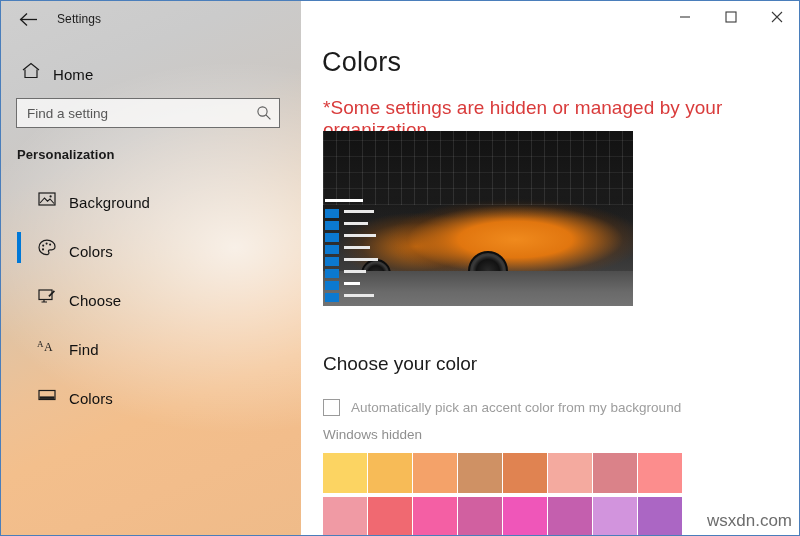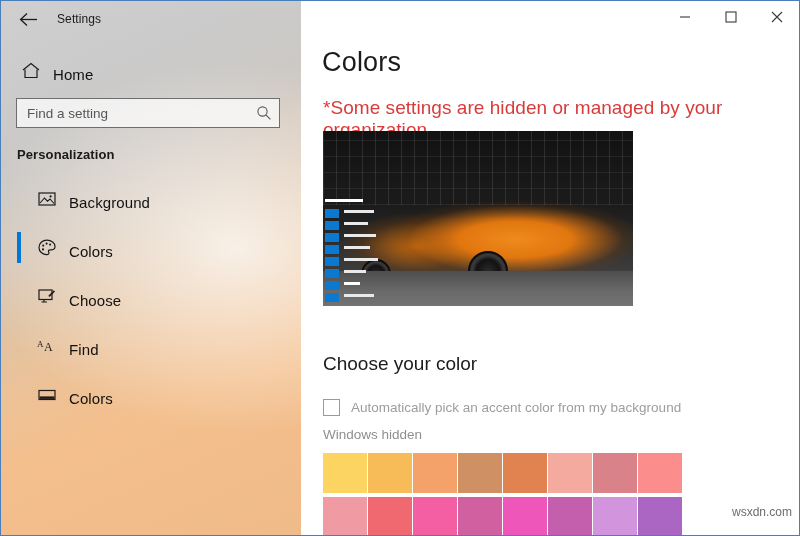--- a/index.html
+++ b/index.html
@@ -178,22 +178,22 @@
   }
 
   .swatches{
     position:absolute;left:22px;top:452px;width:360px;
     display:grid;grid-template-columns:repeat(8,44px);
     grid-auto-rows:40px;gap:4px 1px;
   }
   .sw{width:44px;height:40px;}
 
   .watermark{
-    position:absolute;right:8px;bottom:17px;
-    font-size:12px;color:#6d6d6d;
+    position:absolute;right:8px;bottom:5px;
+    font-size:17px;color:#6d6d6d;
   }
 </style>
 </head>
 <body>
 
 <div class="window">
 
   <div class="sidebar">
 
     <div class="titlebar">

